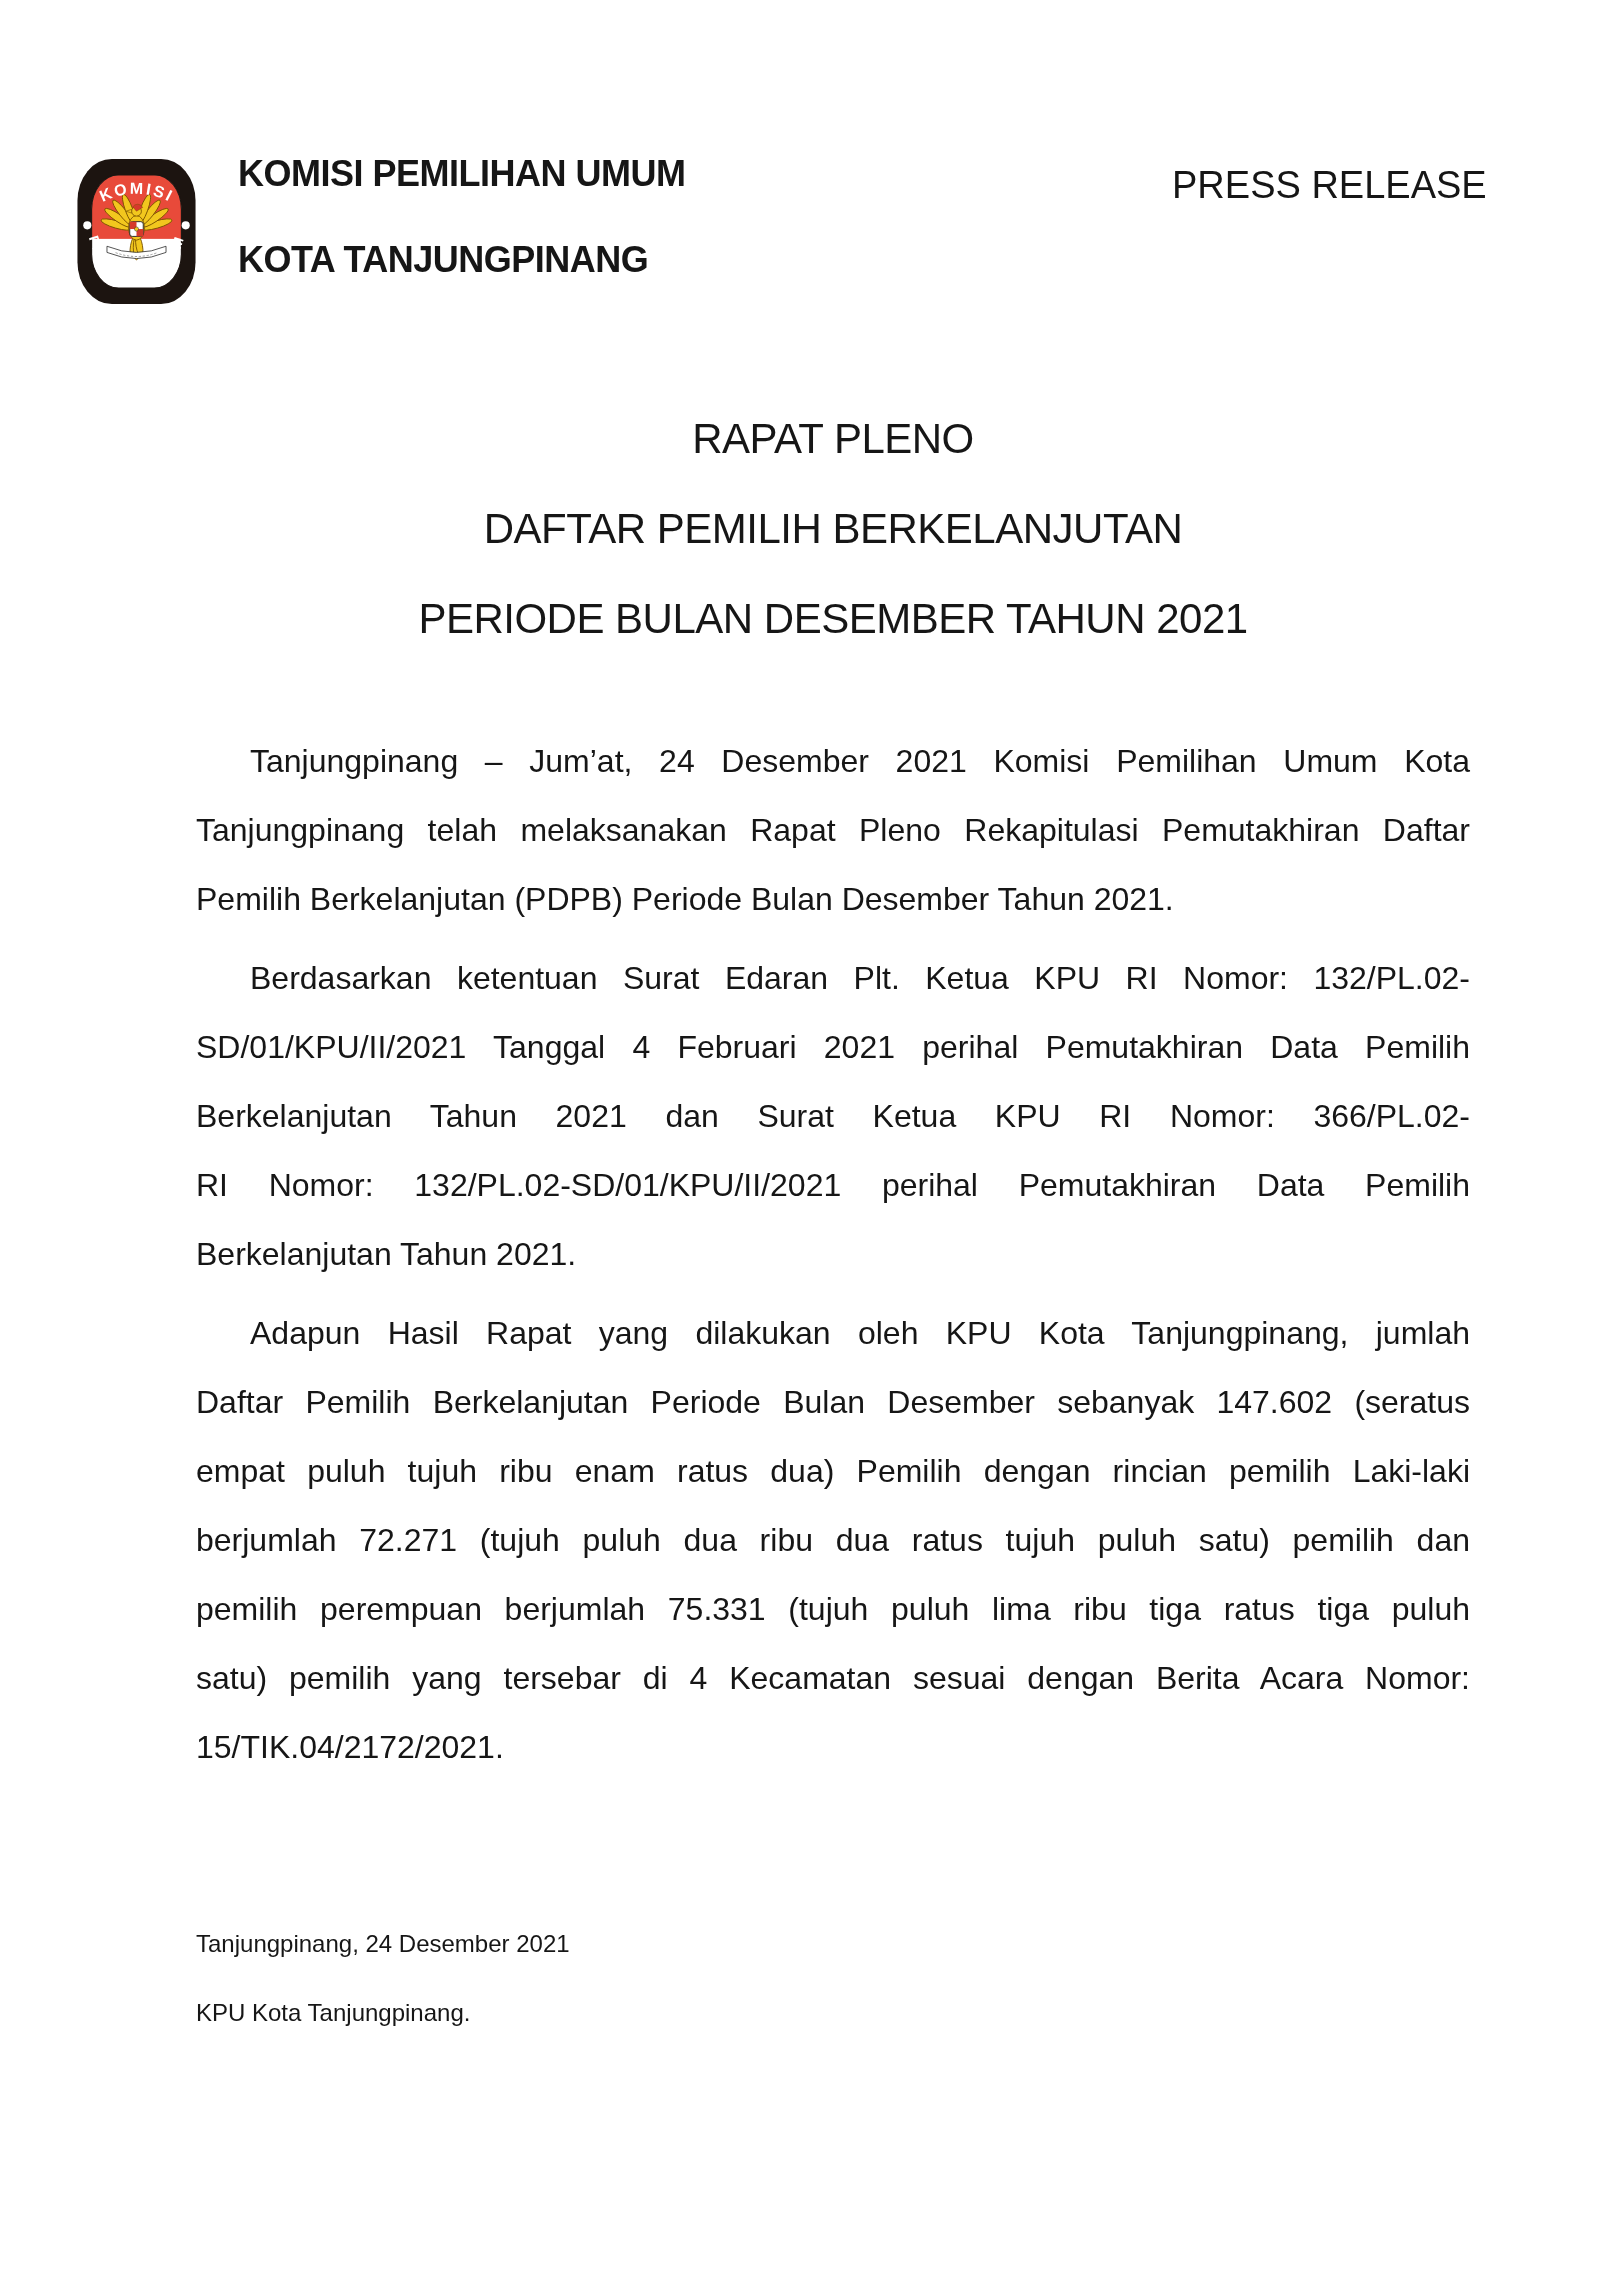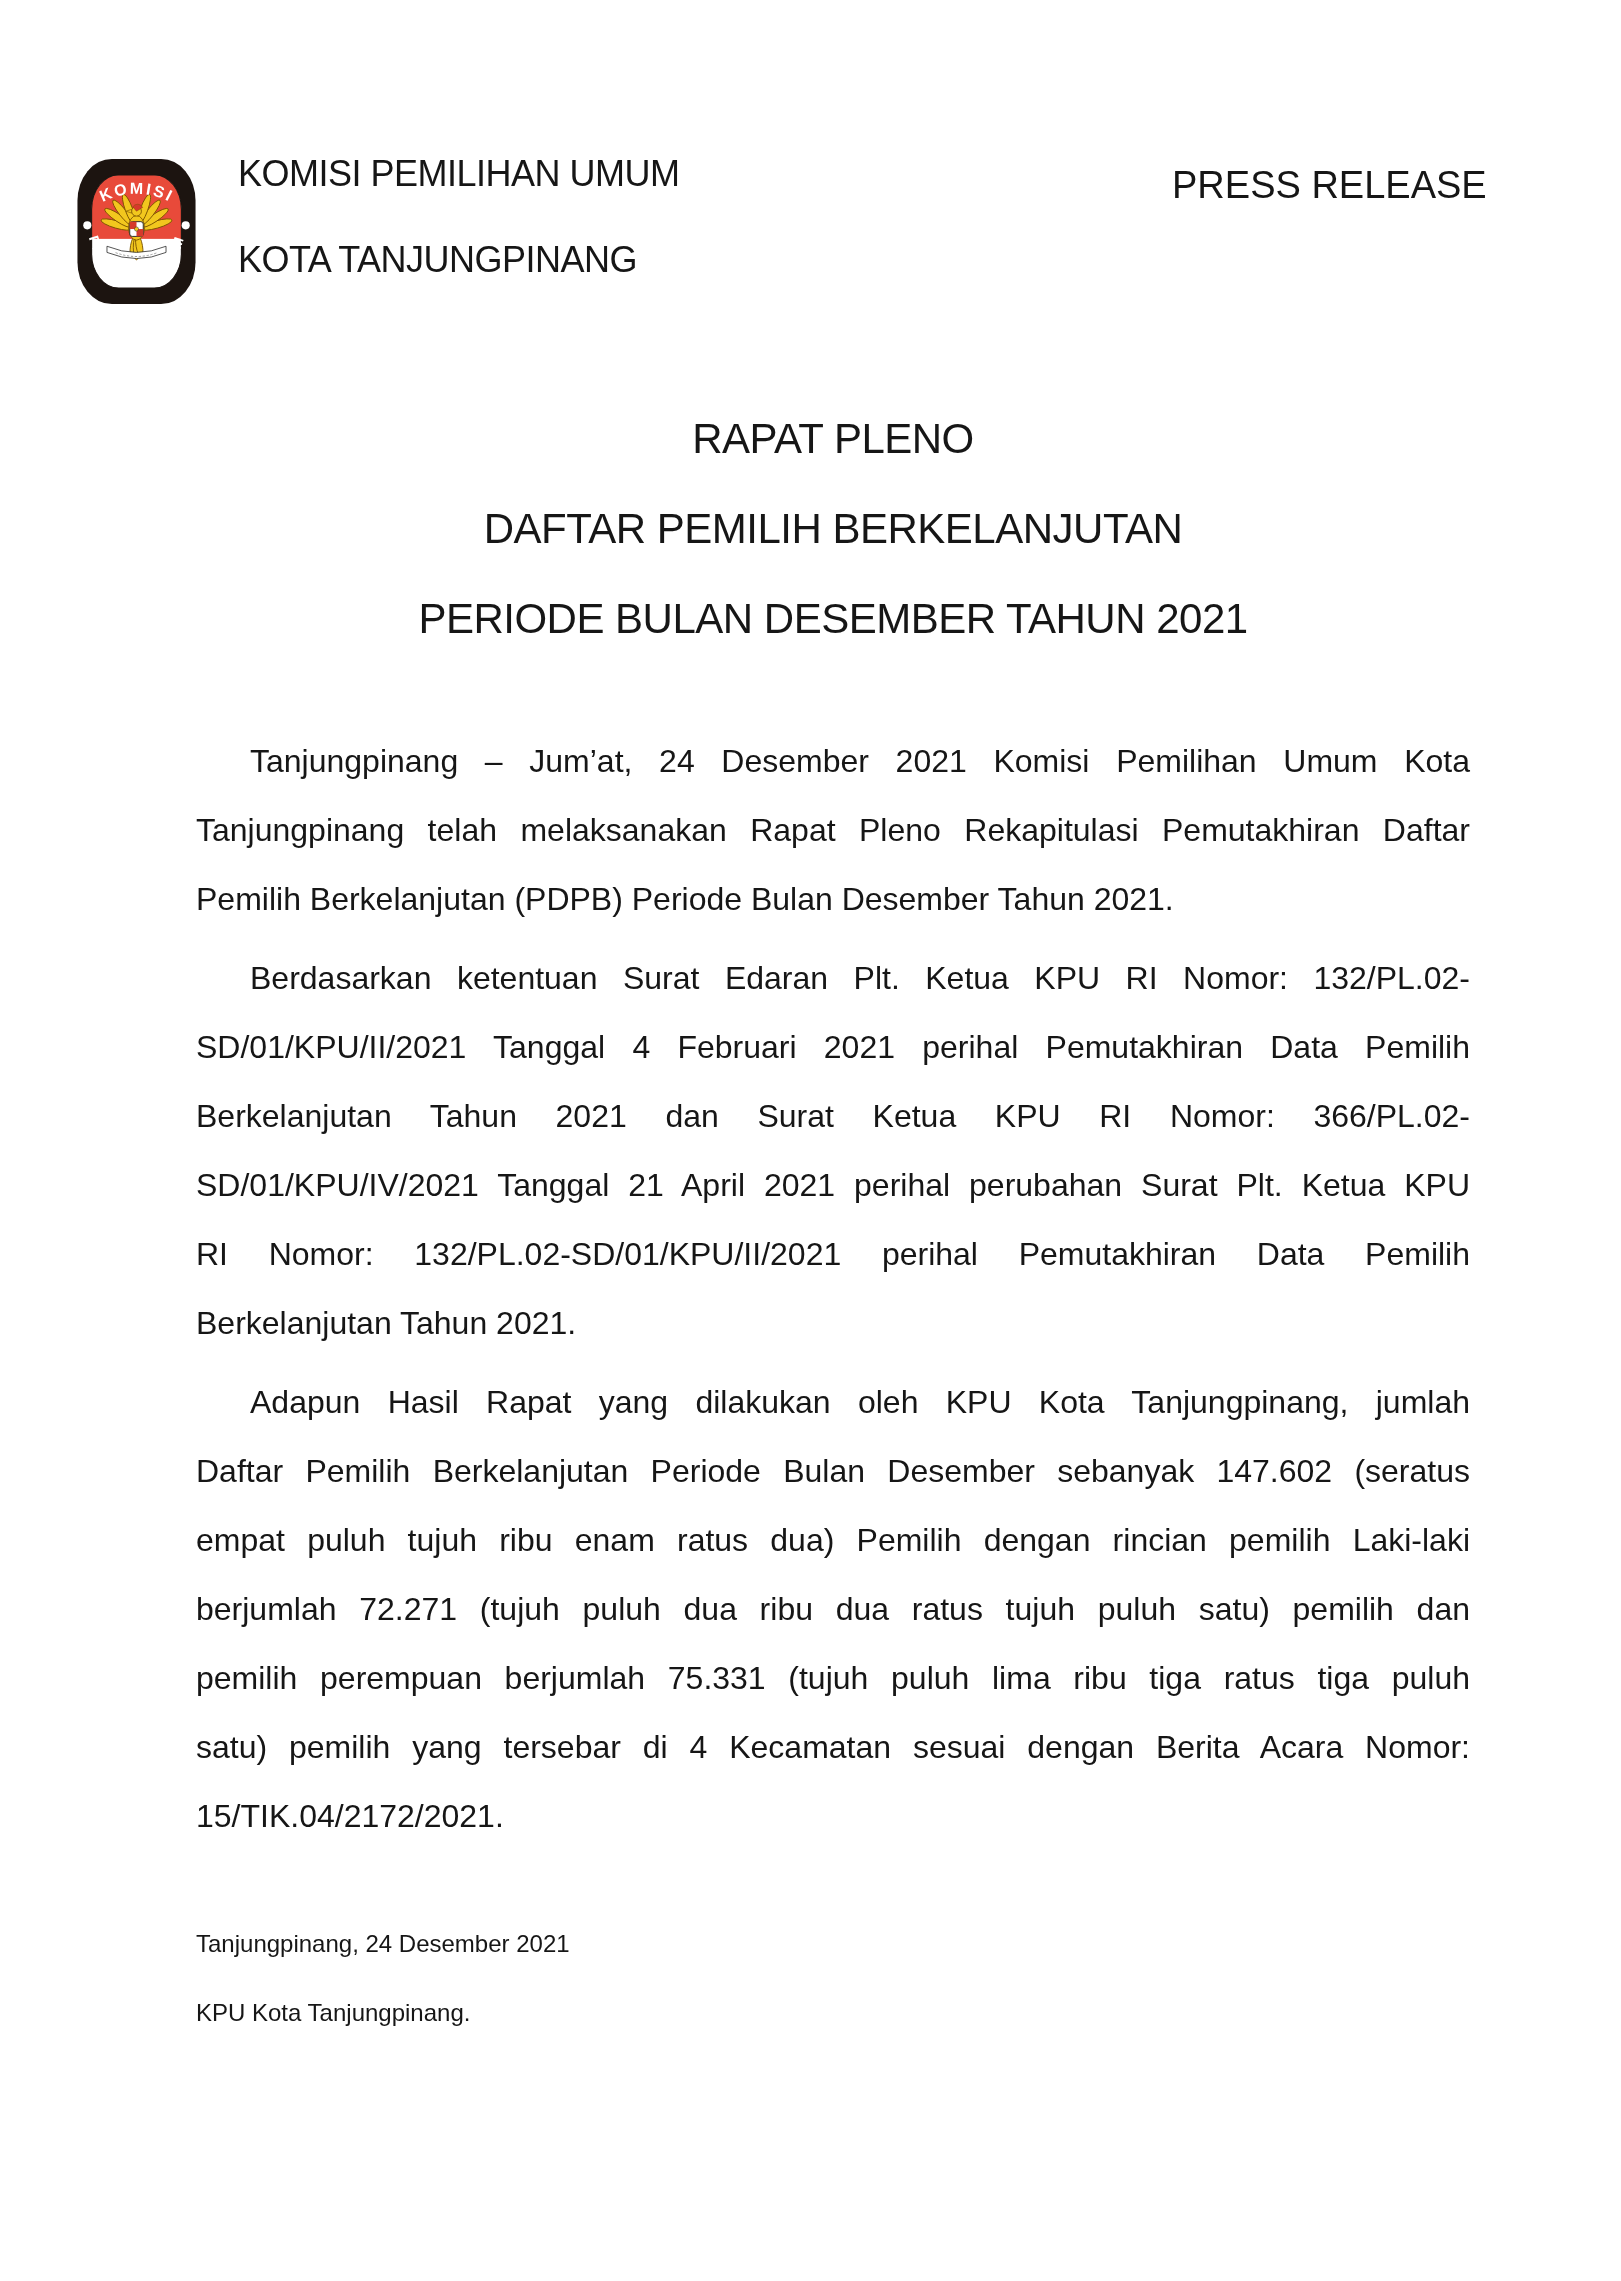--- a/index.html
+++ b/index.html
@@ -18,20 +18,21 @@
     position: absolute;
     left: 75px; top: 154px;
     width: 123px; height: 155px;
   }
   .org-block {
     position: absolute;
     left: 238px; top: 131px;
     font-size: 36px;
     letter-spacing: -0.5px;
     white-space: nowrap;
+    font-weight: bold;
   }
   .org-line { height: 86px; line-height: 86px; }
   .press-release {
     position: absolute;
     left: 1172px; top: 156px;
     font-size: 38px;
     line-height: 59px;
     white-space: nowrap;
   }
 
@@ -162,21 +163,20 @@
       <div class="line">Tanjungpinang telah melaksanakan Rapat Pleno Rekapitulasi Pemutakhiran Daftar</div>
 
       <div class="line end">Pemilih Berkelanjutan (PDPB) Periode Bulan Desember Tahun 2021.</div>
 
       <div class="line indent pgap">Berdasarkan ketentuan Surat Edaran Plt. Ketua KPU RI Nomor: 132/PL.02-</div>
 
       <div class="line">SD/01/KPU/II/2021 Tanggal 4 Februari 2021 perihal Pemutakhiran Data Pemilih</div>
 
       <div class="line">Berkelanjutan Tahun 2021 dan Surat Ketua KPU RI Nomor: 366/PL.02-</div>
 
-      <div class="line">SD/01/KPU/IV/2021 Tanggal 21 April 2021 perihal perubahan Surat Plt. Ketua KPU</div>
 
       <div class="line">RI Nomor: 132/PL.02-SD/01/KPU/II/2021 perihal Pemutakhiran Data Pemilih</div>
 
       <div class="line end">Berkelanjutan Tahun 2021.</div>
 
       <div class="line indent pgap">Adapun Hasil Rapat yang dilakukan oleh KPU Kota Tanjungpinang, jumlah</div>
 
       <div class="line">Daftar Pemilih Berkelanjutan Periode Bulan Desember sebanyak 147.602 (seratus</div>
 
       <div class="line">empat puluh tujuh ribu enam ratus dua) Pemilih dengan rincian pemilih Laki-laki</div>

